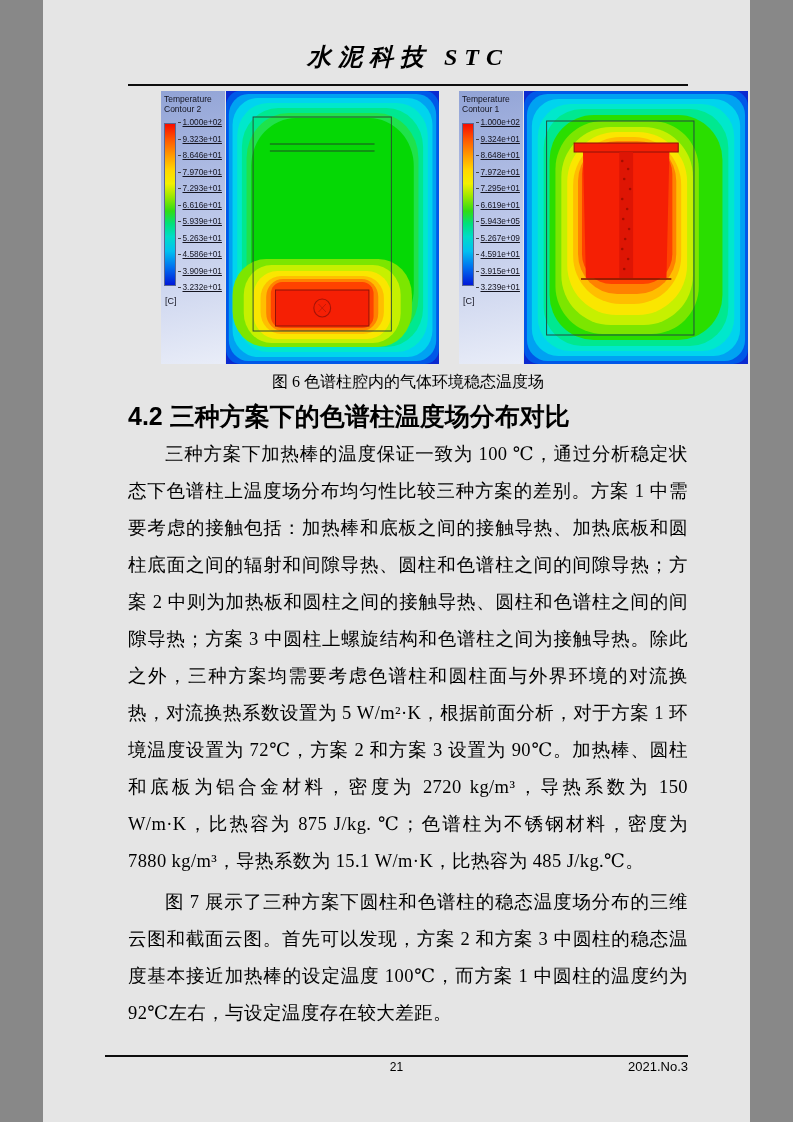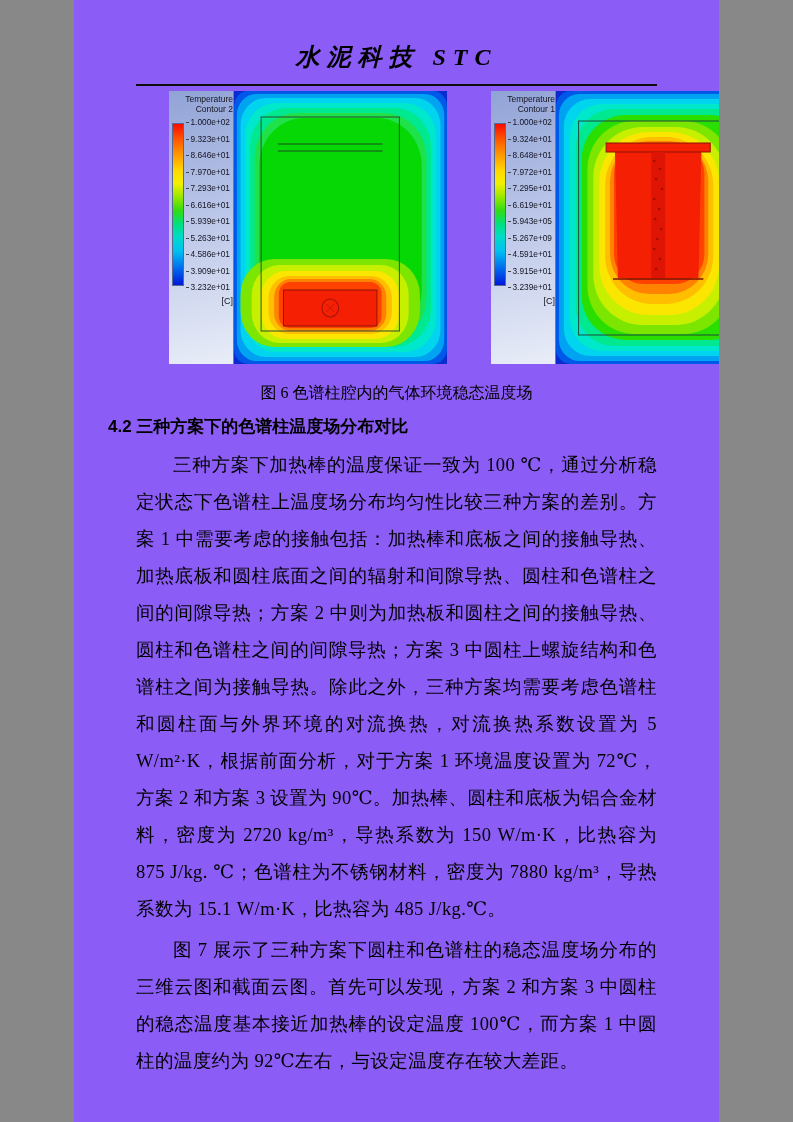--- a/index.html
+++ b/index.html
@@ -1,66 +1,66 @@
 <!DOCTYPE html>
 <html lang="zh"><head>
 <meta charset="utf-8">
 <style>
   * { margin:0; padding:0; box-sizing:border-box; }
   html,body { background:#888; }
   .page {
-    width:645px; height:1122px; position:relative; margin:0 auto;
-    background:#8b5cf6; overflow:hidden;
-    font-family:"Liberation Serif","DejaVu Serif",serif; color:#000;
+    width:707px; height:1122px; position:relative; margin:0 auto;
+    background:#e5e5e5; overflow:hidden;
+    font-family:"Liberation Serif","DejaVu Serif",serif; color:#000;padding-left:23px;
   }
   
   .journal-title{
     margin-top:42px; text-align:center;
     font-size:24px; font-weight:bold; font-style:italic; letter-spacing:7px;
     line-height:30px;
   }
   .header-rule{ margin:12px 62px 0 62px; height:2px; background:#0d0d0d; }
   
   .body-text{
     margin:7px 62px 0 62px; font-size:18.5px; line-height:37px;
     text-align:justify; letter-spacing:0.4px;
   }
   .body-text.indent{ text-indent:2em; }
   .body-text.p1{ }
   .body-text.p2{ margin-top:4px; }
   
-  .figure-row{ margin:5px 0 0 95px; display:flex; gap:44px;text-align:right; }
+  .figure-row{ margin:5px 0 0 95px; display:flex; gap:20px; }
   .contour-figure{ display:flex; height:273px; }
   .legend{
     width:64px; height:273px; padding:4px 0 0 3px;
     background:linear-gradient(168deg,#91a3d6 0%,#b7c3e7 42%,#e9edf8 100%);
     font-family:"Liberation Sans","DejaVu Sans",sans-serif; color:#141420;
   }
   .lg-title{ font-size:8.5px; line-height:9.5px; }
-  .lg-sub{ font-size:8.5px; line-height:9.5px;margin-left:9px; }
+  .lg-sub{ font-size:8.5px; line-height:9.5px; }
   .lg-body{ display:flex; margin-top:4px; }
   .lg-bar{
     width:12px; height:163px; margin-top:5px; flex:none;
     border:0.5px solid #5a6792;
     background:linear-gradient(180deg,#f80c00 0%,#ff5a00 10%,#ff9e00 20%,#ffd800 29%,#f2f000 37%,#9ce800 45%,#30dc14 54%,#00e07c 62%,#00dcc8 70%,#00c0f0 79%,#0070f0 89%,#0018d8 100%);
   }
   .lg-labels{
     display:flex; flex-direction:column; justify-content:space-between;
     height:174px; margin-left:2px;
   }
-  .lg-row{ font-size:8.3px; line-height:9px; white-space:nowrap; display:flex; align-items:center; }
+  .lg-row{ font-size:8.3px; line-height:9px; white-space:nowrap; display:flex; align-items:center;text-decoration:underline; }
   .lg-row::before{ content:""; display:inline-block; width:3px; height:1px; background:#444; margin-right:1.5px; }
   .lg-unit{ font-size:9px; margin-top:4px; padding-left:1px; }
   .field{ display:block; height:273px; margin-left:1px; }
   .field.left{ width:213px; }
   .field.right{ width:224px; }
   
-  .caption{ text-align:center; font-size:16px; line-height:25px; margin-top:16px; }
+  .caption{ text-align:center; font-size:16px; line-height:25px; margin-top:5px; }
   .section-heading{
-    margin:9px 62px 0 34px; font-size:17px; line-height:26px; font-weight:bold;
+    margin:9px 62px 0 62px; font-size:25px; line-height:26px; font-weight:bold;
     font-family:"Liberation Sans","DejaVu Sans",sans-serif;
   }
   
   .footer{ position:absolute; left:62px; right:62px; top:1055px; }
   .footer-rule{ height:2px; background:#0d0d0d; }
   .footer-row{ position:relative; height:20px; margin-top:2px;
     font-family:"Liberation Sans","DejaVu Sans",sans-serif; }
   .page-number{ position:absolute; left:0; right:0; text-align:center; font-size:12px; top:1px; }
   .issue-label{ position:absolute; right:0; font-size:13px; top:0; }
 </style>
@@ -179,14 +179,21 @@
     </div>
   </div>
 
   <div class="caption">图 6 色谱柱腔内的气体环境稳态温度场</div>
 
   <h2 class="section-heading">4.2 三种方案下的色谱柱温度场分布对比</h2>
 
   <p class="body-text indent p1">三种方案下加热棒的温度保证一致为 100 ℃，通过分析稳定状态下色谱柱上温度场分布均匀性比较三种方案的差别。方案 1 中需要考虑的接触包括：加热棒和底板之间的接触导热、加热底板和圆柱底面之间的辐射和间隙导热、圆柱和色谱柱之间的间隙导热；方案 2 中则为加热板和圆柱之间的接触导热、圆柱和色谱柱之间的间隙导热；方案 3 中圆柱上螺旋结构和色谱柱之间为接触导热。除此之外，三种方案均需要考虑色谱柱和圆柱面与外界环境的对流换热，对流换热系数设置为 5 W/m²·K，根据前面分析，对于方案 1 环境温度设置为 72℃，方案 2 和方案 3 设置为 90℃。加热棒、圆柱和底板为铝合金材料，密度为 2720 kg/m³，导热系数为 150 W/m·K，比热容为 875 J/kg. ℃；色谱柱为不锈钢材料，密度为 7880 kg/m³，导热系数为 15.1 W/m·K，比热容为 485 J/kg.℃。</p>
   <p class="body-text indent p2">图 7 展示了三种方案下圆柱和色谱柱的稳态温度场分布的三维云图和截面云图。首先可以发现，方案 2 和方案 3 中圆柱的稳态温度基本接近加热棒的设定温度 100℃，而方案 1 中圆柱的温度约为 92℃左右，与设定温度存在较大差距。</p>
 
+  <div class="footer">
+    <div class="footer-rule"></div>
+    <div class="footer-row">
+      <span class="page-number">21</span>
+      <span class="issue-label">2021.No.3</span>
+    </div>
+  </div>
 
 </div>
 
 </body></html>

